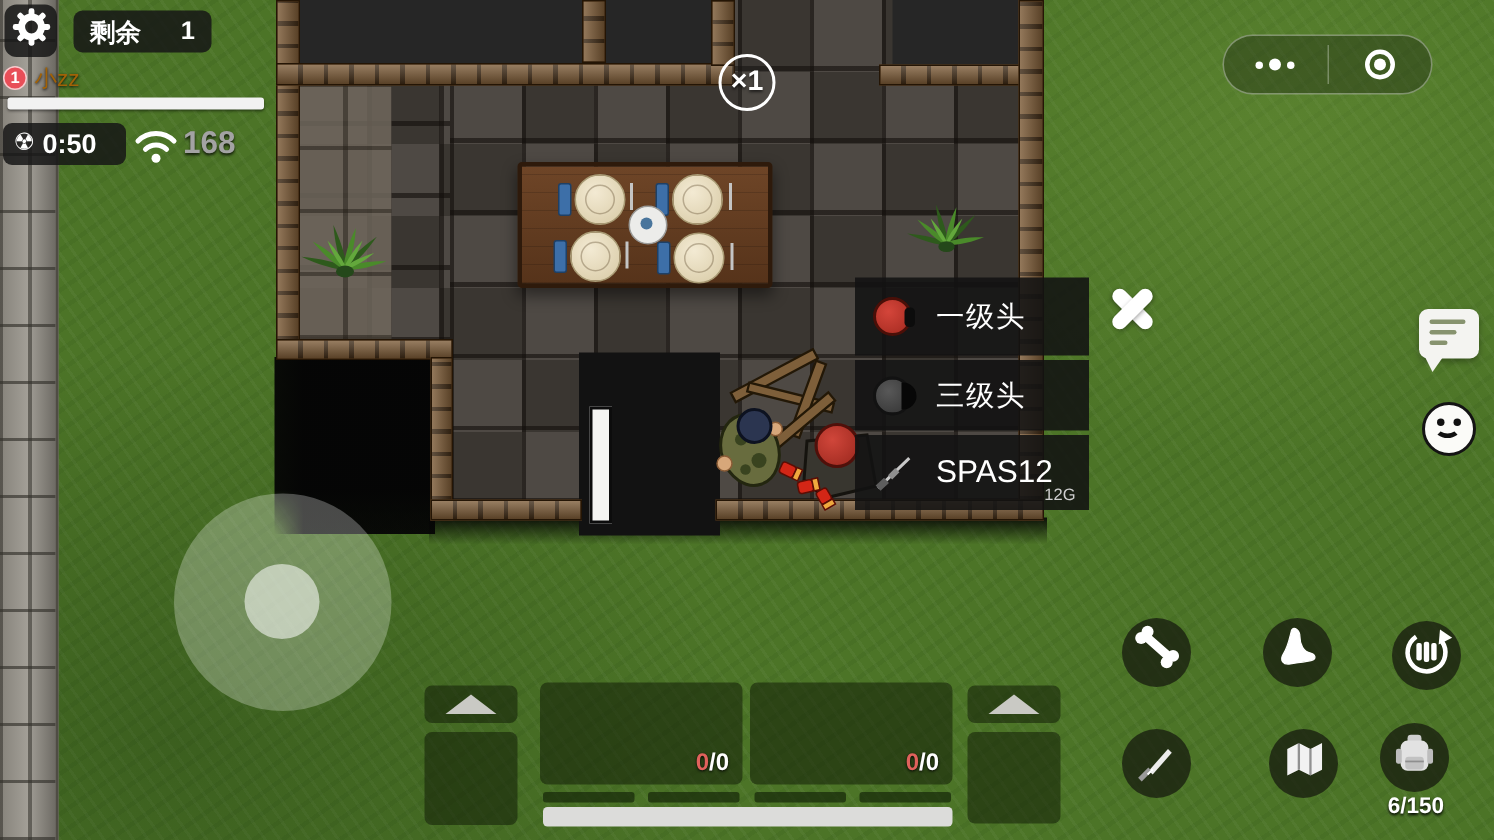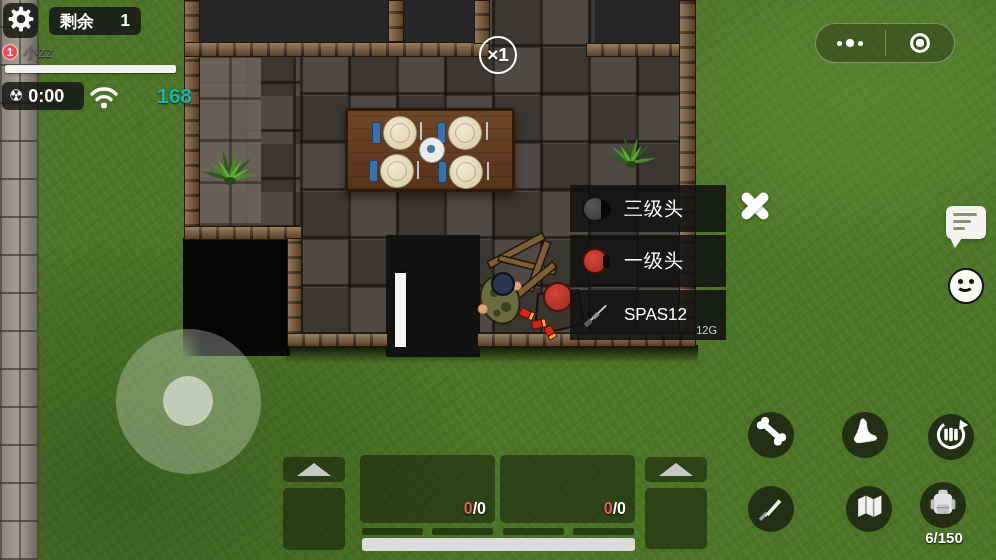--- a/index.html
+++ b/index.html
@@ -67,29 +67,29 @@
   
   .panel-dark{background:rgba(22,22,22,.85);border-radius:6px;gap:16px;}
   .gear-btn{left:3px;top:3px;width:35px;height:35px;border-radius:8px;background:rgba(22,22,22,.85);
     display:flex;align-items:center;justify-content:center;}
   .remain-box{left:49px;top:7px;width:92px;height:28px;display:flex;align-items:center;
     justify-content:space-between;padding:0 11px;box-sizing:border-box;color:#fff;
     font-size:17px;font-weight:bold;}
   .badge{left:2px;top:44px;width:16px;height:16px;border-radius:50%;background:#e84e58;
     color:#fff;font-size:11px;font-weight:bold;display:flex;align-items:center;justify-content:center;
     border:1px solid rgba(255,255,255,.7);box-sizing:border-box;}
-  .pname{left:23px;top:43px;color:#737373;font-size:15px;text-shadow:0 1px 2px rgba(0,0,0,.9);text-align:center;}
+  .pname{left:23px;top:43px;color:#a16207;font-size:15px;text-shadow:0 1px 2px rgba(0,0,0,.9);text-align:center;}
   .hpbar{left:5px;top:65px;width:171px;height:8px;background:#f2f2f2;border-radius:2px;
     box-shadow:0 1px 2px rgba(0,0,0,.5);}
   .radbox{left:2px;top:82px;width:82px;height:28px;display:flex;align-items:center;gap:5px;
     padding:0 7px;box-sizing:border-box;color:#fff;font-weight:bold;font-size:18px;}
   .rad-glyph{font-size:16px;line-height:1;}
   .wifi-wrap{left:88px;top:83px;}
-  .signal{left:122px;top:82px;height:28px;display:flex;align-items:center;color:#14b8a6;
-    font-size:21px;font-weight:bold;text-shadow:0 1px 2px rgba(0,0,0,.8);margin-left:35px;}
+  .signal{left:122px;top:82px;height:28px;display:flex;align-items:center;color:#a3a3a3;
+    font-size:21px;font-weight:bold;text-shadow:0 1px 2px rgba(0,0,0,.8);}
 
   .mult{left:479px;top:36px;width:38px;height:38px;border-radius:50%;border:2.5px solid #fff;
     box-sizing:border-box;display:flex;align-items:center;justify-content:center;color:#fff;
     font-size:19px;font-weight:bold;background:rgba(60,60,60,.15);text-shadow:0 1px 2px rgba(0,0,0,.6);}
 
   
   .capsule{left:815px;top:23px;width:140px;height:40px;border-radius:20px;
     background:rgba(25,35,18,.38);border:1px solid rgba(255,255,255,.35);box-sizing:border-box;
     display:flex;align-items:center;}
   .cap-half{flex:1;height:100%;display:flex;align-items:center;justify-content:center;gap:4px;}
@@ -314,21 +314,21 @@
     <span>剩余</span>
     <span>1</span>
   </div>
   <div class="abs badge">
     <span>1</span>
   </div>
   <div class="abs pname">小zz</div>
   <div class="abs hpbar"></div>
   <div class="abs radbox panel-dark">
     <span class="rad-glyph">☢</span>
-    <span>0:00</span>
+    <span>0:50</span>
   </div>
   <span class="abs wifi-wrap">
     <svg width="32" height="27" viewBox="0 0 32 27">
       <g fill="none" stroke="#fff" stroke-width="3.4" stroke-linecap="round">
         <path d="M4,11 a17,17 0 0 1 24,0"></path>
         <path d="M9,16.5 a10,10 0 0 1 14,0"></path>
       </g>
       <circle cx="16" cy="22.5" r="3" fill="#fff"></circle>
     </svg>
   </span>
@@ -356,41 +356,41 @@
   <div class="abs smiley">
     <span class="eye" style="left:8px;"></span>
     <span class="eye" style="right:8px;"></span>
     <span class="mouth"></span>
   </div>
 
   <div class="abs joy-out"></div>
   <div class="abs joy-in"></div>
 
   <div class="abs loot">
+    <div class="loot-row" style="height:52px;">
+      <span class="licon-box">
+          <span class="helm helm1"></span>
+        </span>
+      <span class="loot-label">一级头</span>
+    </div>
     <div class="loot-row" style="height:47px;">
       <span class="licon-box">
           <span class="helm helm3"></span>
         </span>
       <span class="loot-label">三级头</span>
-    </div>
-    <div class="loot-row" style="height:52px;">
-      <span class="licon-box">
-          <span class="helm helm1"></span>
-        </span>
-      <span class="loot-label">一级头</span>
     </div>
     <div class="loot-row" style="height:50px;">
       <span class="licon-box">
         <svg width="36" height="36" viewBox="0 0 40 40">
           <line x1="8" y1="33" x2="34" y2="8" stroke="#c9c9c9" stroke-width="2.5"></line>
           <line x1="8" y1="33" x2="15" y2="26.5" stroke="#5e5e5e" stroke-width="6"></line>
           <line x1="18" y1="24" x2="24" y2="18" stroke="#8f8f8f" stroke-width="5"></line>
         </svg>
       </span>
-      <span class="loot-label" style="font-size:17px;letter-spacing:0;">SPAS12</span>
+      <span class="loot-label" style="font-size:21px;letter-spacing:0;">SPAS12</span>
       <span class="cal">12G</span>
     </div>
   </div>
   <div class="abs close-x"></div>
 
   <div class="abs gslot arrow-btn" style="left:283px;top:457px;width:62px;height:25px;">
     <span class="tri-up"></span>
   </div>
   <div class="abs gslot" style="left:283px;top:488px;width:62px;height:62px;"></div>
   <div class="abs gslot" style="left:360px;top:455px;width:135px;height:68px;">

